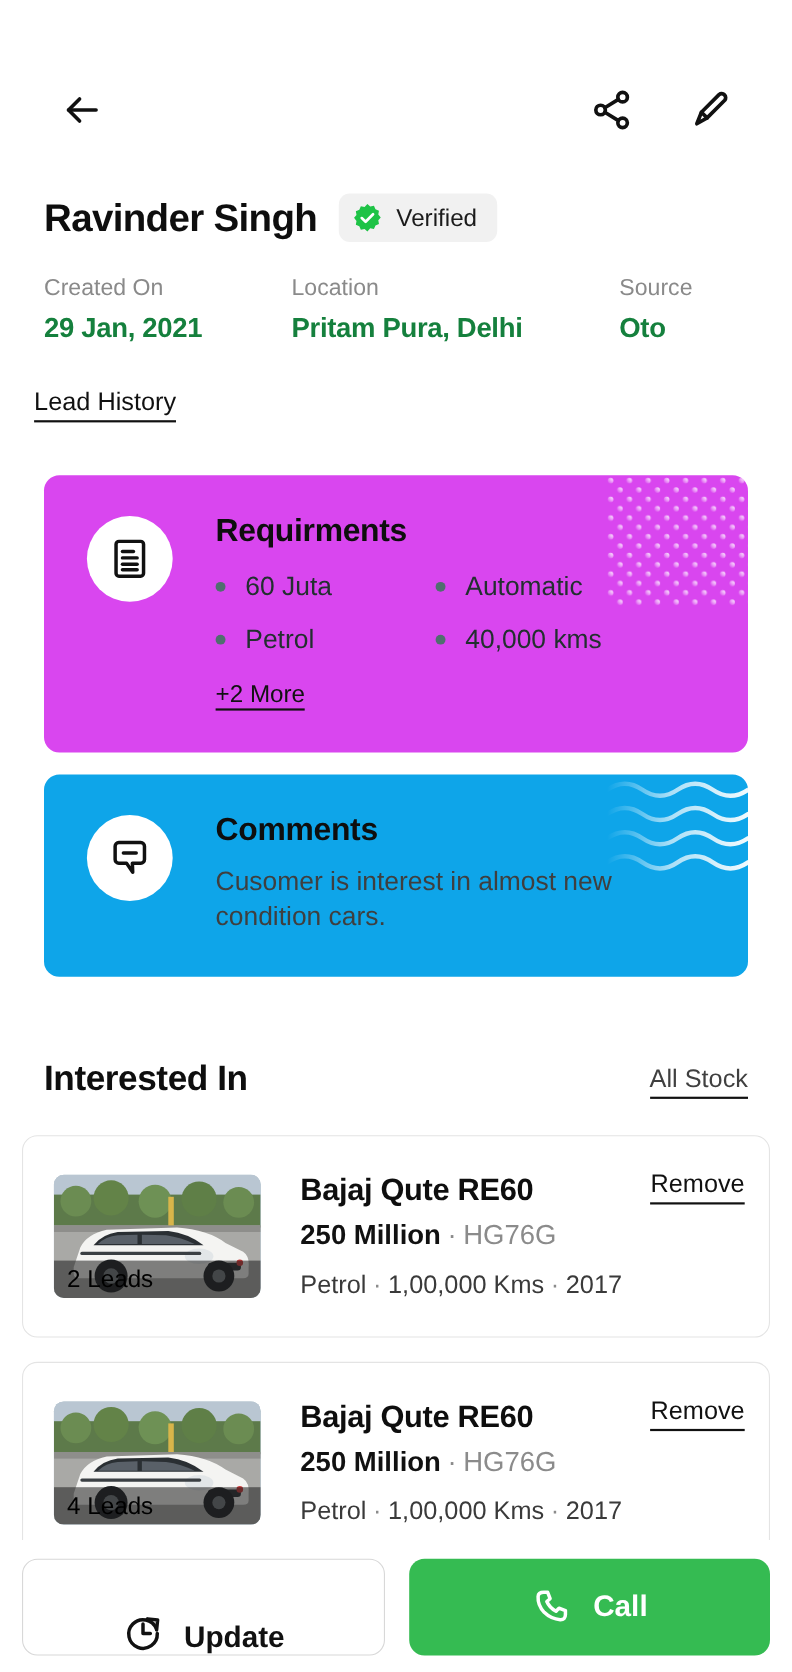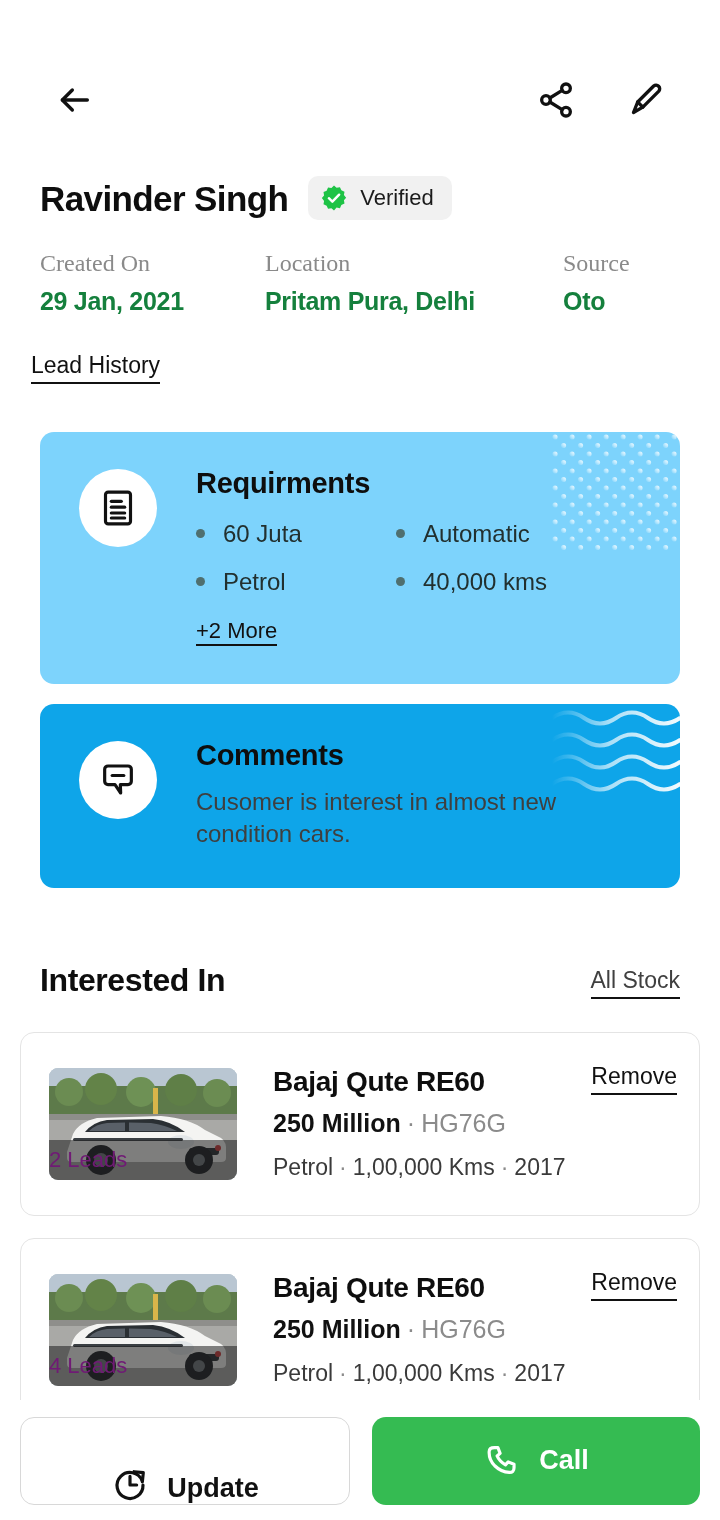--- a/index.html
+++ b/index.html
@@ -40,38 +40,38 @@
   }
   .verified-pill .vlabel { font-size: 22px; color: #1b1b1b; }
 
   
   .meta-row {
     position: absolute; top: 250px; left: 40px; right: 40px;
     display: flex;
   }
   .meta-col:nth-child(1) { width: 225px; }
   .meta-col:nth-child(2) { width: 298px; }
-  .meta-label { font-size: 24px; color: #8a8a8a; line-height: 1.1; font-family: Liberation Serif, serif; }
+  .meta-label { font-size: 21px; color: #8a8a8a; line-height: 1.1; }
   .meta-value {
     font-size: 25px; font-weight: bold; color: #15803d; margin-top: 12px;
     letter-spacing: -0.3px; line-height: 1.1;
   }
 
   .lead-history {
     position: absolute; top: 352px; left: 31px;
     font-size: 23px; color: #111;
     border-bottom: 2px solid #111; padding-bottom: 3px;
   }
 
   
   .card {
     position: absolute; left: 40px; width: 640px;
     border-radius: 14px; overflow: hidden;
   }
-  .card-req { top: 432px; height: 252px; background: #7dd3fc; }
+  .card-req { top: 432px; height: 252px; background: #d946ef; }
   .card-com { top: 704px; height: 184px; background: #0ea5e9; }
 
   .card-inner { position: relative; display: flex; height: 100%; z-index: 2; }
   .card-iconwrap {
     width: 78px; height: 78px; border-radius: 50%;
     background: #ffffff;
     display: flex; align-items: center; justify-content: center;
     flex: none;
   }
   .card-req .card-iconwrap { margin: 37px 0 0 39px; }
@@ -134,24 +134,24 @@
   .vcard-1 { top: 1032px; }
   .vcard-2 { top: 1238px; }
 
   .vthumb {
     position: relative; width: 188px; height: 112px;
     border-radius: 9px; overflow: hidden; flex: none;
     background: #9fb4c0;
   }
   .vthumb svg { display: block; width: 100%; height: 100%; }
   .leads-badge {
-    position: absolute; left: 0; right: 0; bottom: 0; height: 40px;
+    position: absolute; left: 0; right: 0; bottom: 0; height: 34px;
     background: rgba(30,30,30,0.55);
-    color: #701a75; font-size: 22px;
-    display: flex; align-items: center; 
+    color: #000000; font-size: 22px;
+    display: flex; align-items: center; padding-left: 12px;
   }
 
   .vinfo { margin-left: 36px; flex: 1; }
   .vtitle {
     font-size: 28px; font-weight: bold; color: #0e0e0e;
     letter-spacing: -0.3px; line-height: 1.1;
   }
   .vprice { font-size: 25px; margin-top: 12px; color: #111; }
   .vprice b { font-weight: bold; }
   .vprice .reg { color: #8b8b8b; font-weight: normal; }

